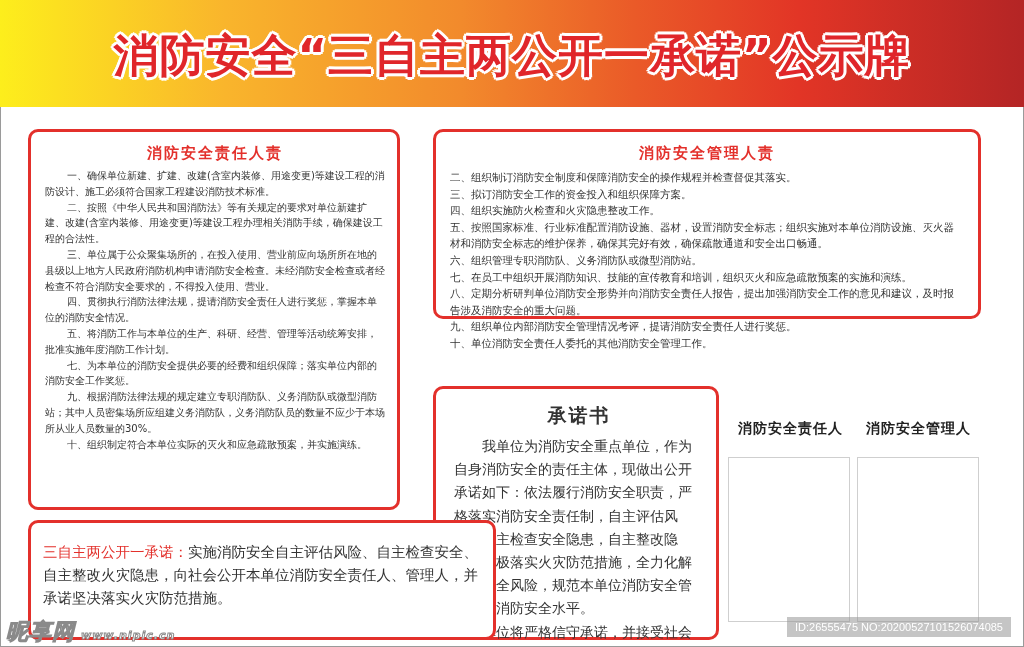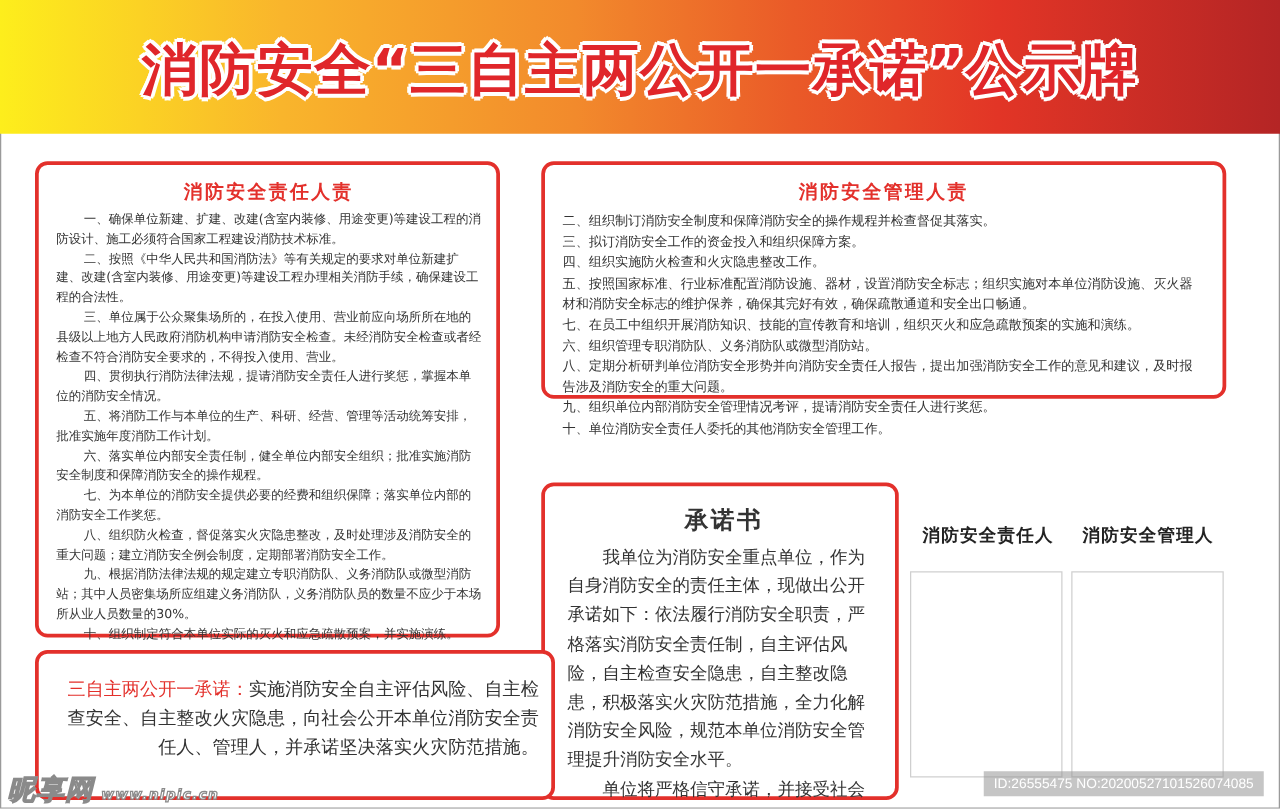--- a/index.html
+++ b/index.html
@@ -16,21 +16,21 @@
   .para.indent{text-indent:2.2em;}
   #box-resp{left:28px;top:129px;width:372px;height:381px;padding:12px 12px 0 14px;}
   #box-resp .box-title{margin-bottom:5px;}
   #box-mgr{left:433px;top:129px;width:548px;height:190px;padding:12px 14px 0 14px;}
   #box-mgr .box-title{margin-bottom:6px;}
   #box-mgr .para{font-size:10.5px;line-height:16.6px;}
   #box-pledge{left:433px;top:386px;width:286px;height:254px;padding:14px 12px 0 18px;}
   #box-pledge .box-title{color:#333;font-size:19px;margin-bottom:6px;}
   #box-pledge .para{font-size:14px;line-height:23.2px;color:#333;}
   #box-pledge .para.indent{text-indent:2em;}
-  #box-slogan{left:28px;top:520px;width:416px;height:120px;padding:18px 10px 16px 12px;text-align:right;}
+  #box-slogan{left:28px;top:520px;width:468px;height:120px;padding:18px 10px 16px 12px;}
   #box-slogan .para{font-size:14.5px;line-height:23px;color:#333;}
   .slogan-label{color:#e3302b;}
   .photo-label{position:absolute;font-weight:bold;font-size:14px;color:#222;letter-spacing:1px;}
   .photo-frame{position:absolute;border:1px solid #cfcfcf;background:#fff;}
   .watermark-left{position:absolute;left:6px;top:617px;font-size:22px;font-weight:bold;font-style:italic;color:#fff;
     -webkit-text-stroke:1px #8a8a8a;letter-spacing:1px;}
   .watermark-left .url{font-size:11px;margin-left:6px;}
   .watermark-right{position:absolute;left:787px;top:617px;width:224px;height:20px;background:rgba(150,150,150,0.55);
     color:#fff;font-size:11px;line-height:20px;text-align:center;font-family:"Liberation Sans",sans-serif;}
 </style>
@@ -43,35 +43,33 @@
   <div class="banner-title">消防安全“三自主两公开一承诺”公示牌</div>
 </div>
 
 <div class="box" id="box-resp">
   <div class="box-title">消防安全责任人责</div>
   <p class="para indent">一、确保单位新建、扩建、改建(含室内装修、用途变更)等建设工程的消防设计、施工必须符合国家工程建设消防技术标准。</p>
   <p class="para indent">二、按照《中华人民共和国消防法》等有关规定的要求对单位新建扩建、改建(含室内装修、用途变更)等建设工程办理相关消防手续，确保建设工程的合法性。</p>
   <p class="para indent">三、单位属于公众聚集场所的，在投入使用、营业前应向场所所在地的县级以上地方人民政府消防机构申请消防安全检查。未经消防安全检查或者经检查不符合消防安全要求的，不得投入使用、营业。</p>
   <p class="para indent">四、贯彻执行消防法律法规，提请消防安全责任人进行奖惩，掌握本单位的消防安全情况。</p>
   <p class="para indent">五、将消防工作与本单位的生产、科研、经营、管理等活动统筹安排，批准实施年度消防工作计划。</p>
-  <p class="para indent">六、落实单位内部安全责任制，健全单位内部安全组织；批准实施消防安全制度和保障消防安全的操作规程。</p>
   <p class="para indent">七、为本单位的消防安全提供必要的经费和组织保障；落实单位内部的消防安全工作奖惩。</p>
-  <p class="para indent">八、组织防火检查，督促落实火灾隐患整改，及时处理涉及消防安全的重大问题；建立消防安全例会制度，定期部署消防安全工作。</p>
   <p class="para indent">九、根据消防法律法规的规定建立专职消防队、义务消防队或微型消防站；其中人员密集场所应组建义务消防队，义务消防队员的数量不应少于本场所从业人员数量的30%。</p>
   <p class="para indent">十、组织制定符合本单位实际的灭火和应急疏散预案，并实施演练。</p>
 </div>
 
 <div class="box" id="box-mgr">
   <div class="box-title">消防安全管理人责</div>
   <p class="para">二、组织制订消防安全制度和保障消防安全的操作规程并检查督促其落实。</p>
   <p class="para">三、拟订消防安全工作的资金投入和组织保障方案。</p>
   <p class="para">四、组织实施防火检查和火灾隐患整改工作。</p>
   <p class="para">五、按照国家标准、行业标准配置消防设施、器材，设置消防安全标志；组织实施对本单位消防设施、灭火器材和消防安全标志的维护保养，确保其完好有效，确保疏散通道和安全出口畅通。</p>
+  <p class="para">六、组织管理专职消防队、义务消防队或微型消防站。</p>
   <p class="para">七、在员工中组织开展消防知识、技能的宣传教育和培训，组织灭火和应急疏散预案的实施和演练。</p>
-  <p class="para">六、组织管理专职消防队、义务消防队或微型消防站。</p>
   <p class="para">八、定期分析研判单位消防安全形势并向消防安全责任人报告，提出加强消防安全工作的意见和建议，及时报告涉及消防安全的重大问题。</p>
   <p class="para">九、组织单位内部消防安全管理情况考评，提请消防安全责任人进行奖惩。</p>
   <p class="para">十、单位消防安全责任人委托的其他消防安全管理工作。</p>
 </div>
 
 <div class="box" id="box-pledge">
   <div class="box-title">承诺书</div>
   <p class="para indent">我单位为消防安全重点单位，作为自身消防安全的责任主体，现做出公开承诺如下：依法履行消防安全职责，严格落实消防安全责任制，自主评估风险，自主检查安全隐患，自主整改隐患，积极落实火灾防范措施，全力化解消防安全风险，规范本单位消防安全管理提升消防安全水平。</p>
   <p class="para indent">单位将严格信守承诺，并接受社会各界的监督。</p>
 </div>

